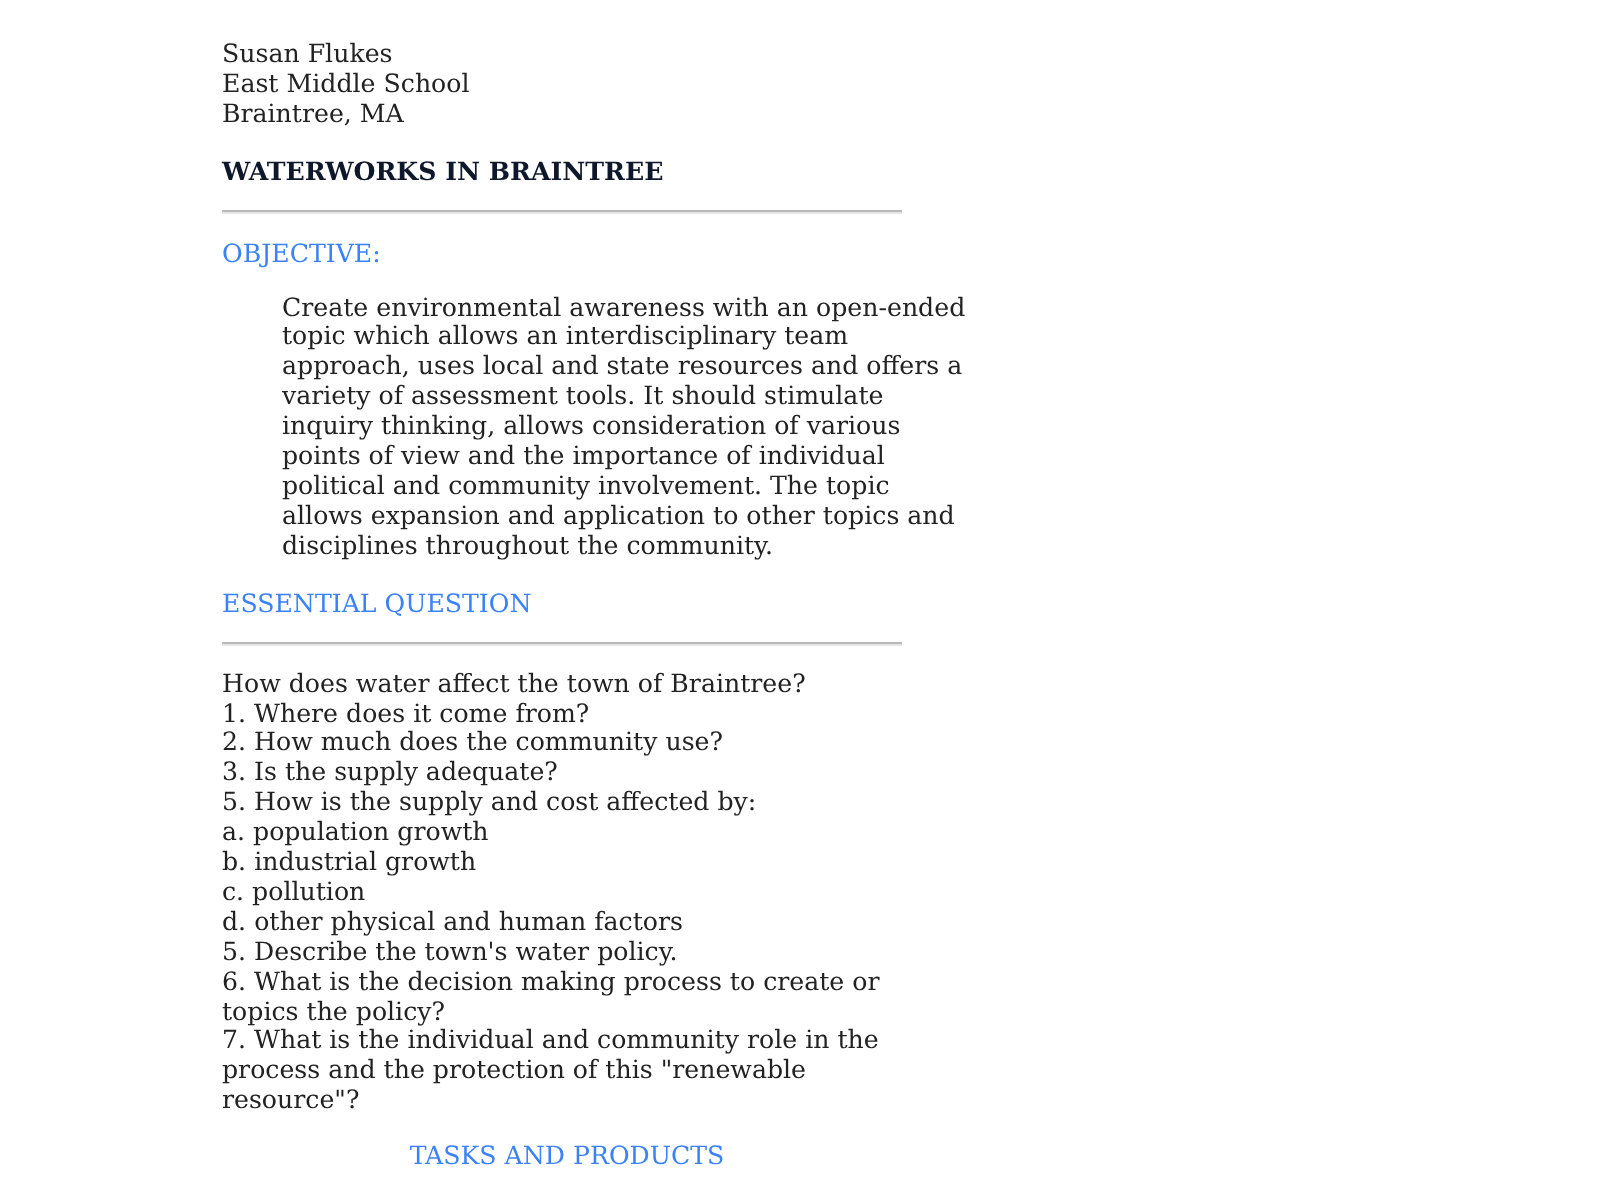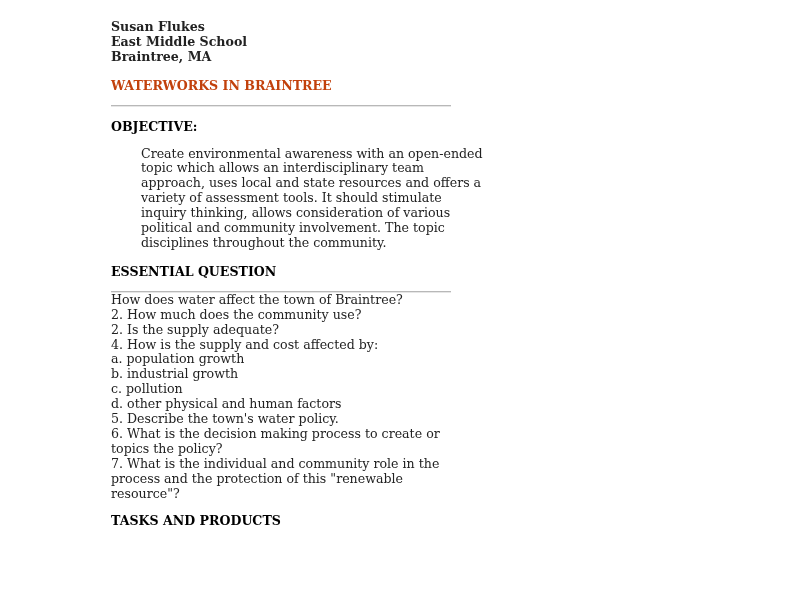--- a/index.html
+++ b/index.html
@@ -15,46 +15,46 @@
       font-size: 12.6px;
       line-height: 14.9px;
       color: #222222;
     }
     .page {
       position: absolute;
       left: 111px;
       top: 20px;
       width: 345px;
     }
-    .address-line { display: block; white-space: nowrap; font-weight: bold; }
+    .address-line { display: block; white-space: nowrap; }
     .title {
       font-weight: bold;
       margin-top: 14px;
-      color: #c2410c;
+      color: #0f172a;
       white-space: nowrap;
     }
     .rule {
       height: 0;
       border: none;
       border-top: 1px solid #b8b8b8;
       border-bottom: 1px solid #e6e6e6;
       width: 340px;
       margin: 11px 0 0 0;
     }
     .heading {
-      font-weight: bold;
-      color: #000000;
+      font-weight: normal;
+      color: #3b82f6;
       white-space: nowrap;
     }
     .heading.objective { margin-top: 13px; }
     .paragraph { margin-top: 12px; margin-left: 30px; }
     .heading.essential { margin-top: 14px; }
-    .questions { }
+    .questions { margin-top: 12px; }
     .q-line { display: block; white-space: nowrap; }
-    .heading.tasks { margin-top: 13px; }
+    .heading.tasks { margin-top: 13px; text-align: center; }
   </style>
 </head>
 <body>
 
 <div class="page">
   <div>
     <span class="address-line">Susan Flukes</span>
     <span class="address-line">East Middle School</span>
     <span class="address-line">Braintree, MA</span>
   </div>
@@ -62,32 +62,35 @@
   <div class="title">WATERWORKS IN BRAINTREE</div>
   <hr class="rule">
 
   <div class="heading objective">OBJECTIVE:</div>
   <div class="paragraph">
     <span class="q-line">Create environmental awareness with an open-ended</span>
     <span class="q-line">topic which allows an interdisciplinary team</span>
     <span class="q-line">approach, uses local and state resources and offers a</span>
     <span class="q-line">variety of assessment tools. It should stimulate</span>
     <span class="q-line">inquiry thinking, allows consideration of various</span>
+    <span class="q-line">points of view and the importance of individual</span>
     <span class="q-line">political and community involvement. The topic</span>
+    <span class="q-line">allows expansion and application to other topics and</span>
     <span class="q-line">disciplines throughout the community.</span>
   </div>
 
   <div class="heading essential">ESSENTIAL QUESTION</div>
   <hr class="rule">
 
   <div class="questions">
     <span class="q-line">How does water affect the town of Braintree?</span>
+    <span class="q-line">1. Where does it come from?</span>
     <span class="q-line">2. How much does the community use?</span>
-    <span class="q-line">2. Is the supply adequate?</span>
-    <span class="q-line">4. How is the supply and cost affected by:</span>
+    <span class="q-line">3. Is the supply adequate?</span>
+    <span class="q-line">5. How is the supply and cost affected by:</span>
     <span class="q-line">a. population growth</span>
     <span class="q-line">b. industrial growth</span>
     <span class="q-line">c. pollution</span>
     <span class="q-line">d. other physical and human factors</span>
     <span class="q-line">5. Describe the town's water policy.</span>
     <span class="q-line">6. What is the decision making process to create or</span>
     <span class="q-line">topics the policy?</span>
     <span class="q-line">7. What is the individual and community role in the</span>
     <span class="q-line">process and the protection of this "renewable</span>
     <span class="q-line">resource"?</span>

